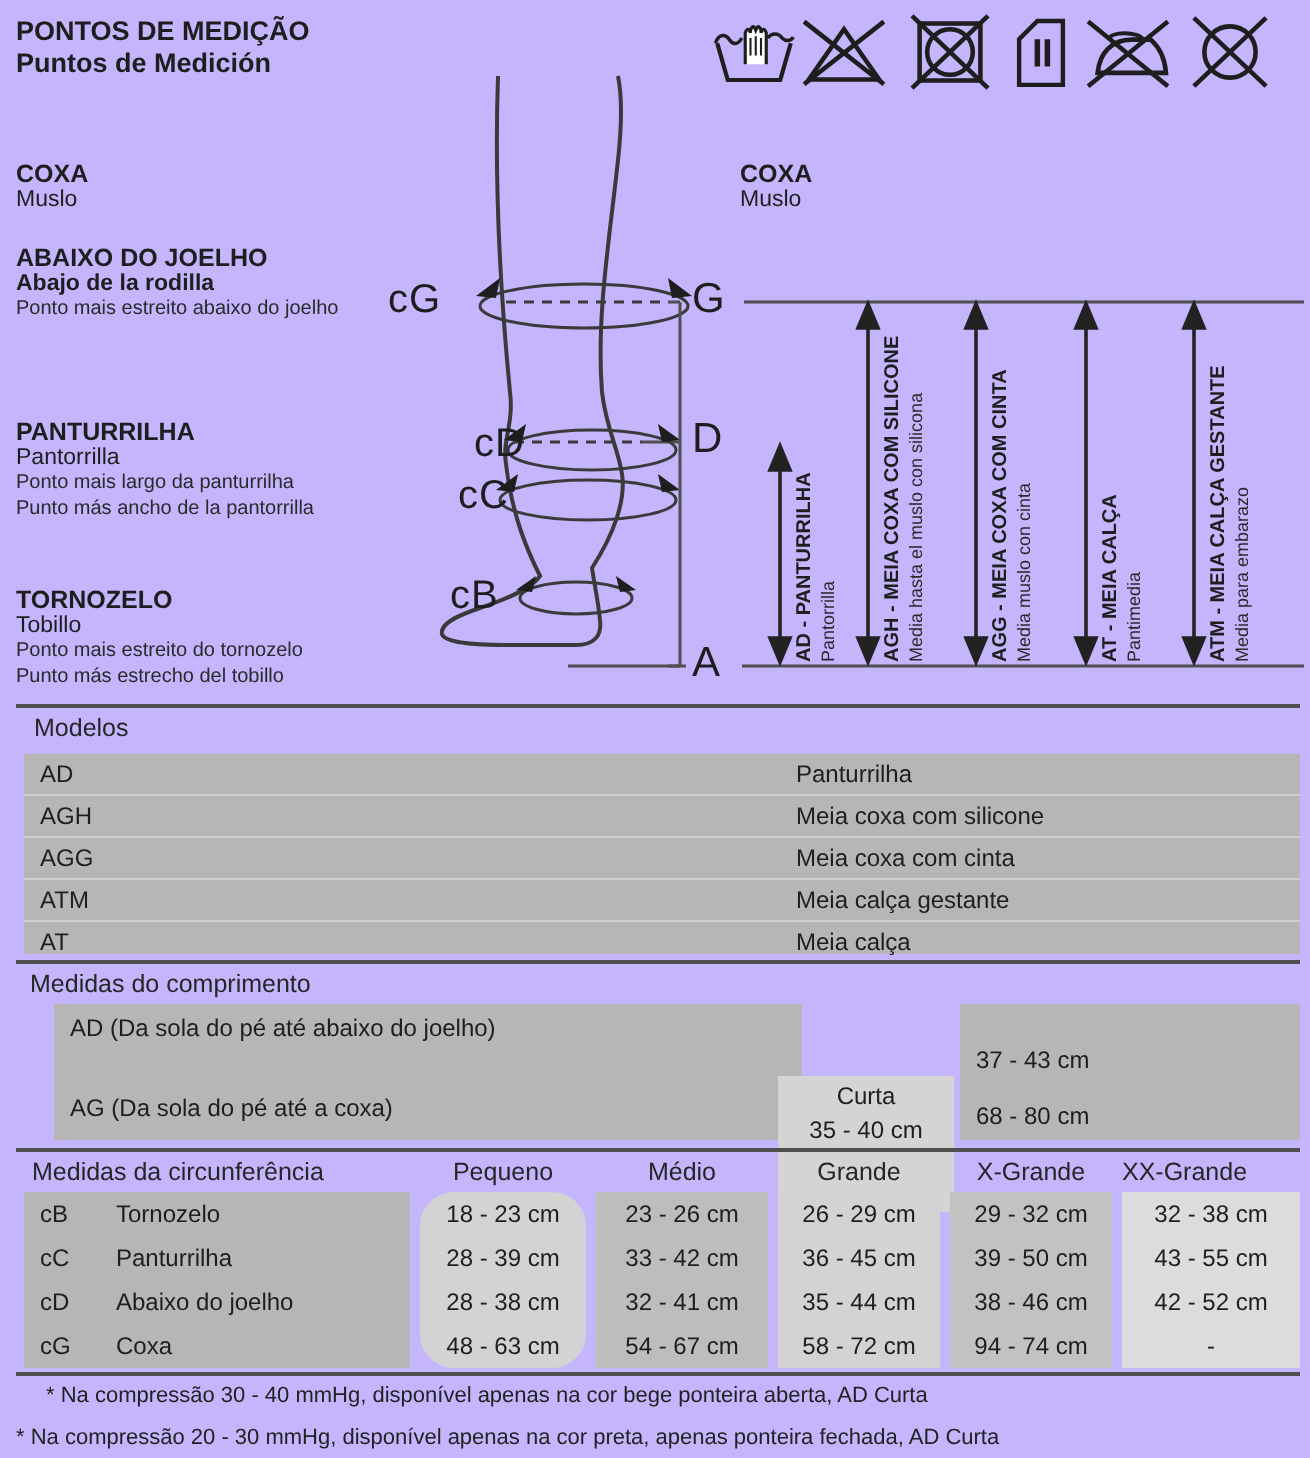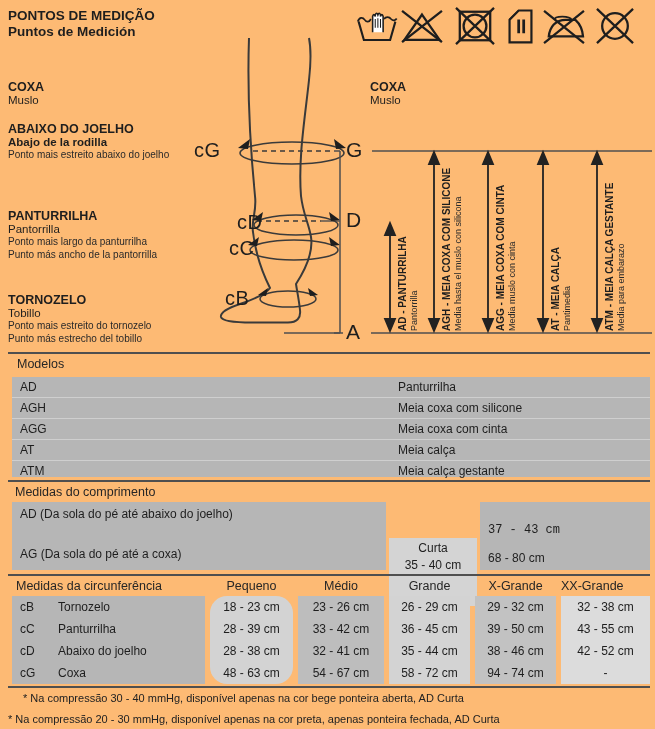--- a/index.html
+++ b/index.html
@@ -1,17 +1,17 @@
 <!DOCTYPE html>
 <html><head>
 <meta charset="utf-8">
 <style>
   html,body{margin:0;padding:0;background:#fff;}
   .page{
-    position:relative;width:655px;height:729px;background:#fdba74;overflow:hidden;
+    position:relative;width:655px;height:729px;background:#c4b5fd;overflow:hidden;
     font-family:"Liberation Sans","DejaVu Sans",sans-serif;color:#1e1e1e;
   }
   .abs{position:absolute;}
   .b{font-weight:bold;}
   .hdr{font-size:13.5px;font-weight:bold;line-height:16px;}
   .lbl-title{font-size:12.5px;font-weight:bold;line-height:14px;}
   .lbl-sub{font-size:11.5px;line-height:13px;}
   .lbl-sub.b{font-weight:bold;}
   .lbl-desc{font-size:10px;line-height:12.5px;color:#2a2a2a;}
   .meas{font-size:20px;letter-spacing:0.5px;}
@@ -211,42 +211,42 @@
     </div>
     <div class="models-row">
       <span class="c1">AGH</span>
       <span class="c2">Meia coxa com silicone</span>
     </div>
     <div class="models-row">
       <span class="c1">AGG</span>
       <span class="c2">Meia coxa com cinta</span>
     </div>
     <div class="models-row">
+      <span class="c1">ATM</span>
+      <span class="c2">Meia calça gestante</span>
+    </div>
+    <div class="models-row">
       <span class="c1">AT</span>
       <span class="c2">Meia calça</span>
-    </div>
-    <div class="models-row">
-      <span class="c1">ATM</span>
-      <span class="c2">Meia calça gestante</span>
     </div>
   </div>
 
   <div class="abs sec-line" style="left:8px;top:480px;width:642px;"></div>
   <div class="abs sec-title" style="left:15px;top:485px;">Medidas do comprimento</div>
   <div class="abs" style="left:0;top:502px;width:655px;height:68px;">
-    <div class="len-cell len-gray" style="left:12px;width:374px;">
+    <div class="len-cell len-gray" style="left:27px;width:374px;">
       <div style="padding:5px 0 0 8px;font-size:12px;">AD (Da sola do pé até abaixo do joelho)</div>
       <div style="padding:26px 0 0 8px;font-size:12px;">AG (Da sola do pé até a coxa)</div>
     </div>
     <div class="len-cell len-light" style="left:389px;width:88px;text-align:center;">
       <div style="padding-top:3px;font-size:12px;">Curta</div>
       <div style="padding-top:3px;font-size:12px;">35 - 40 cm</div>
     </div>
     <div class="len-cell len-gray" style="left:480px;width:170px;">
-      <div style="padding:21px 0 0 8px;font-size:12px;font-family:Liberation Mono, monospace;">37 - 43 cm</div>
+      <div style="padding:21px 0 0 8px;font-size:12px;">37 - 43 cm</div>
       <div style="padding:14px 0 0 8px;font-size:12px;">68 - 80 cm</div>
     </div>
   </div>
 
   <div class="abs sec-line" style="left:8px;top:574px;width:642px;"></div>
   <div class="abs sec-title" style="left:16px;top:579px;">Medidas da circunferência</div>
   <div class="abs sec-title" style="left:210px;top:579px;width:83px;text-align:center;">Pequeno</div>
   <div class="abs sec-title" style="left:298px;top:579px;width:86px;text-align:center;">Médio</div>
   <div class="abs sec-title" style="left:389px;top:579px;width:81px;text-align:center;">Grande</div>
   <div class="abs sec-title" style="left:475px;top:579px;width:81px;text-align:center;">X-Grande</div>

